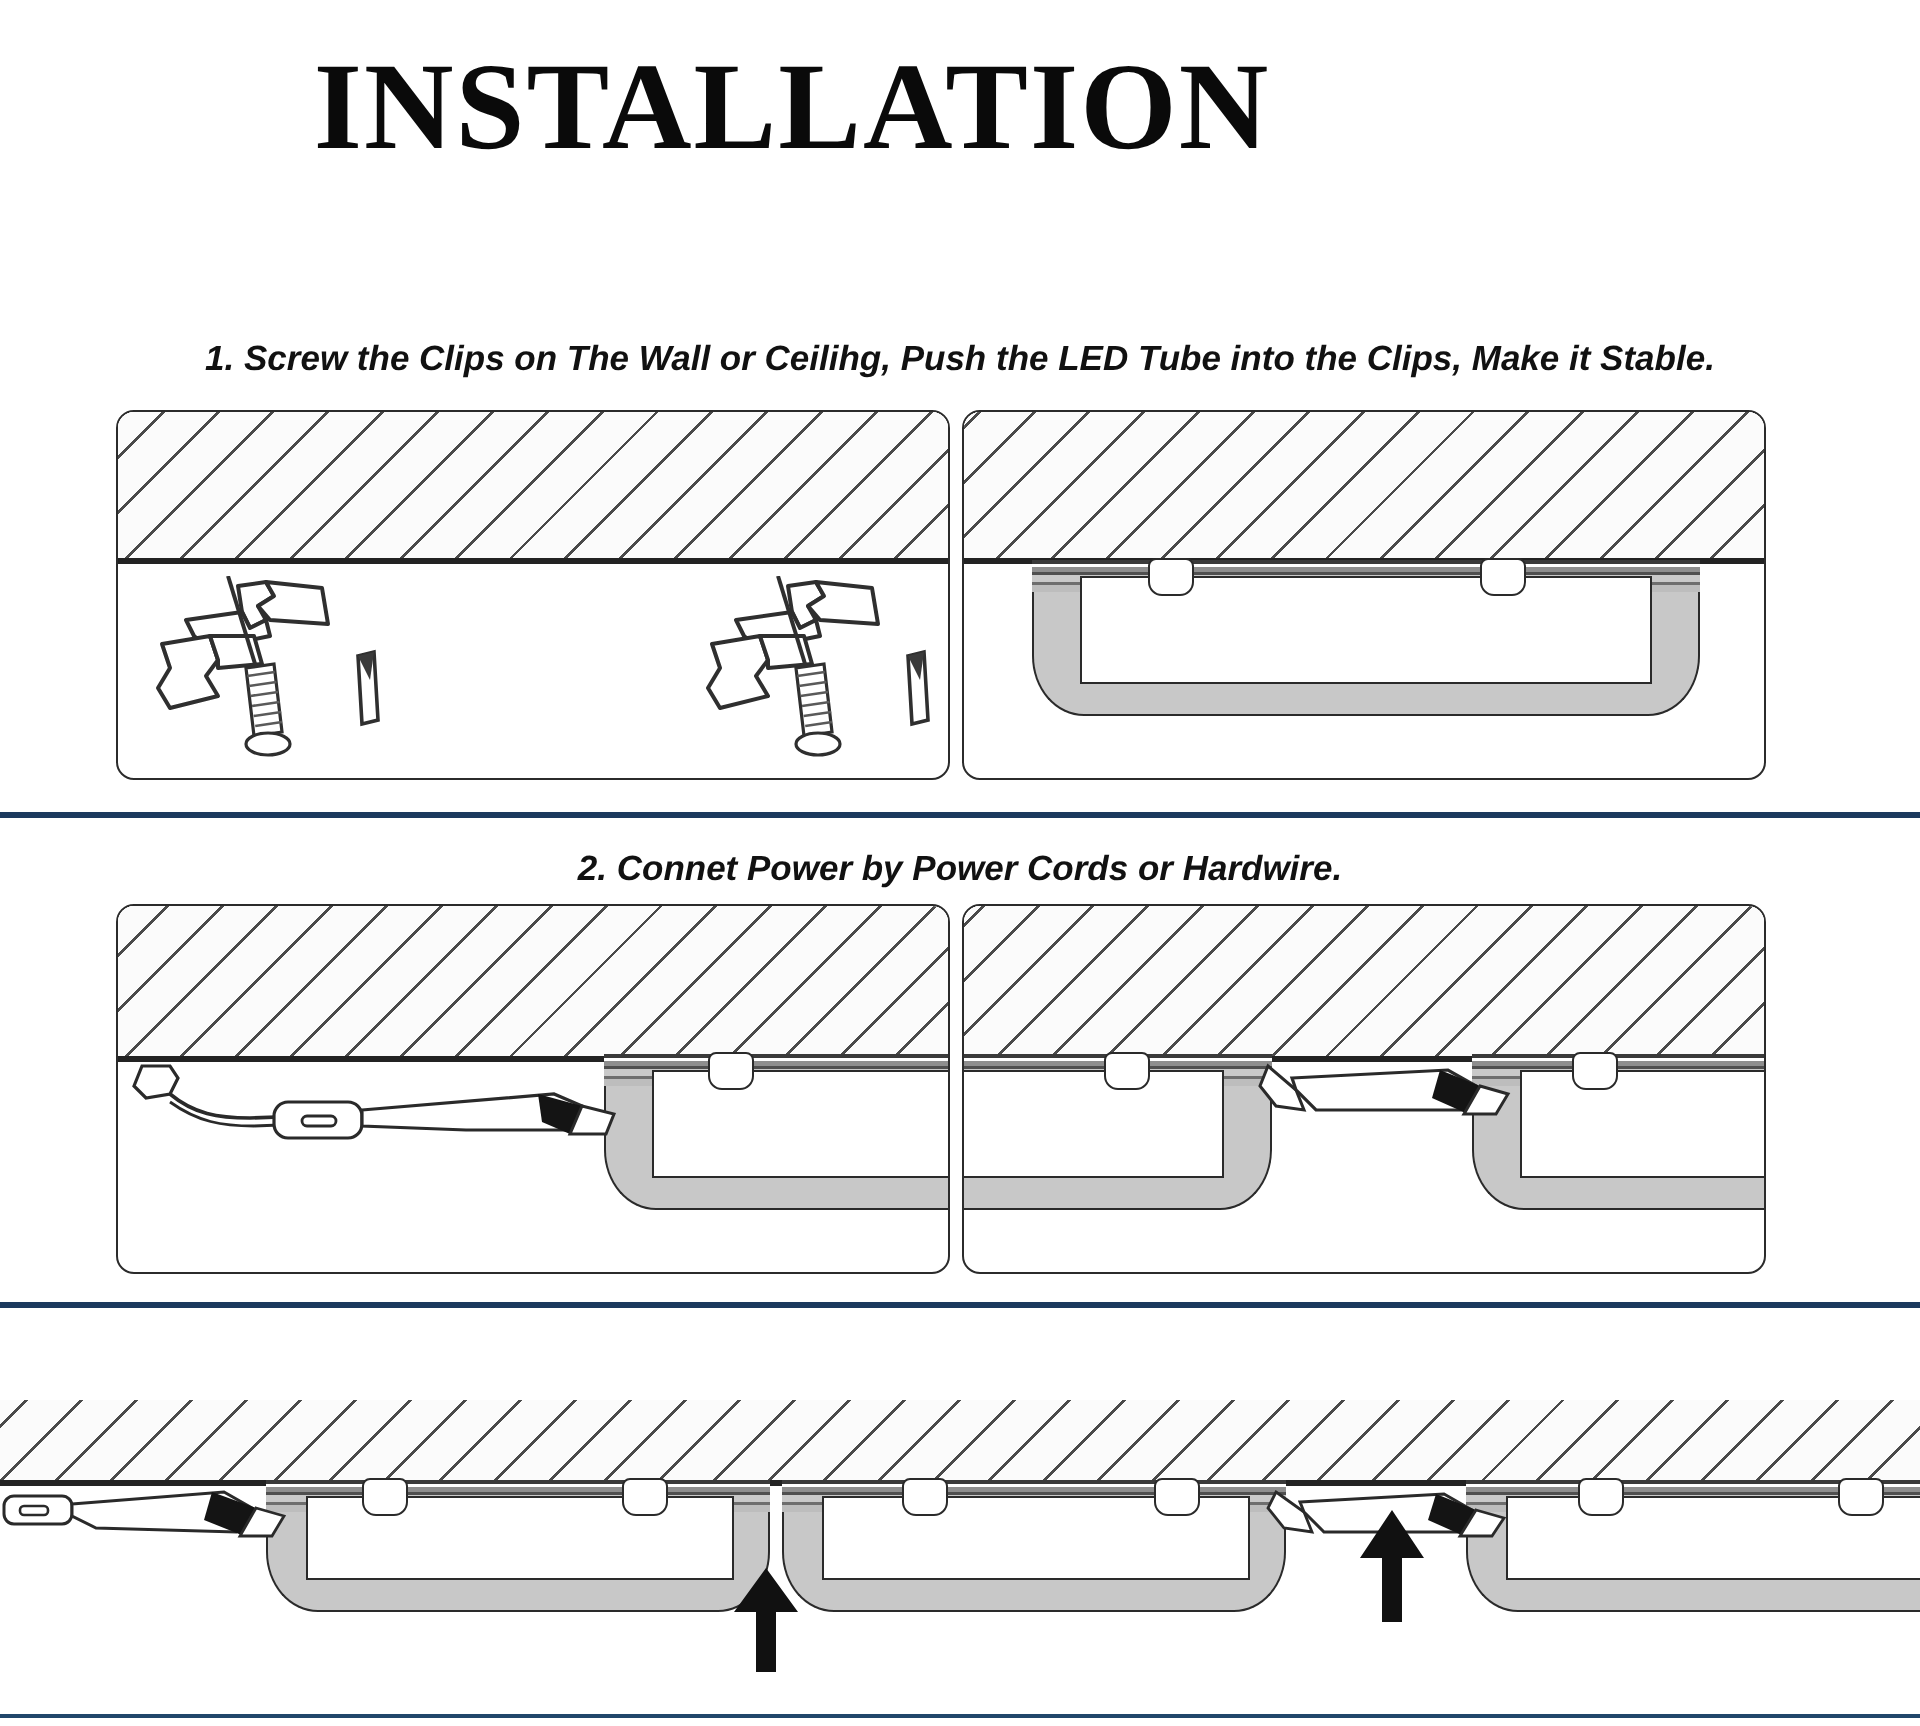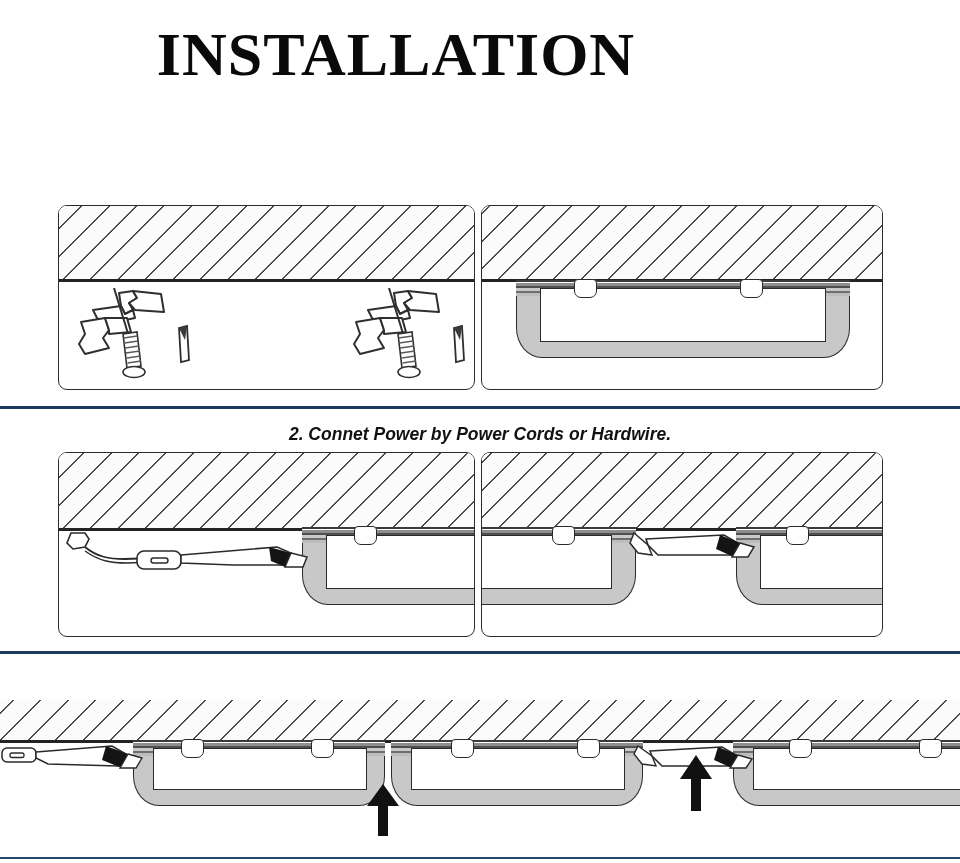--- a/index.html
+++ b/index.html
@@ -184,20 +184,21 @@
 
   svg { display: block; }
 </style>
 </head>
 <body>
 
 <div class="page">
 
   <div class="title">INSTALLATION</div>
 
+  <div class="step-caption cap1">1. Screw the Clips on The Wall or Ceilihg, Push the LED Tube into the Clips, Make it Stable.</div>
 
   <div class="panel p1l">
     <div class="ceiling" style="height:73px;"></div>
 
     <svg class="clip-group" style="left:16px; top:82px;" width="130" height="92" viewBox="0 0 130 92">
       <g fill="#ffffff" stroke="#2f2f2f" stroke-width="2" stroke-linejoin="round">
         <path d="M44 5 L58 3 L62 10 L54 15 L58 22 L50 26 L46 18 Z"></path>
         <path d="M58 3 L86 6 L89 24 L60 22 L54 15 L62 10 Z"></path>
         <path d="M18 22 L46 18 L50 26 L58 22 L60 30 L30 36 L22 30 Z"></path>
         <path d="M6 34 L30 30 L34 42 L28 50 L34 60 L10 66 L4 56 L10 46 Z"></path>

